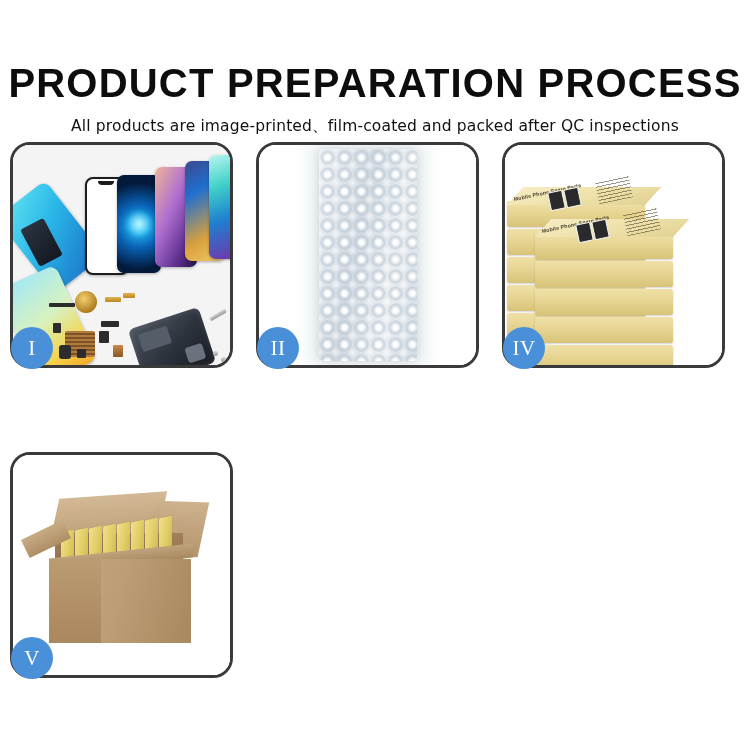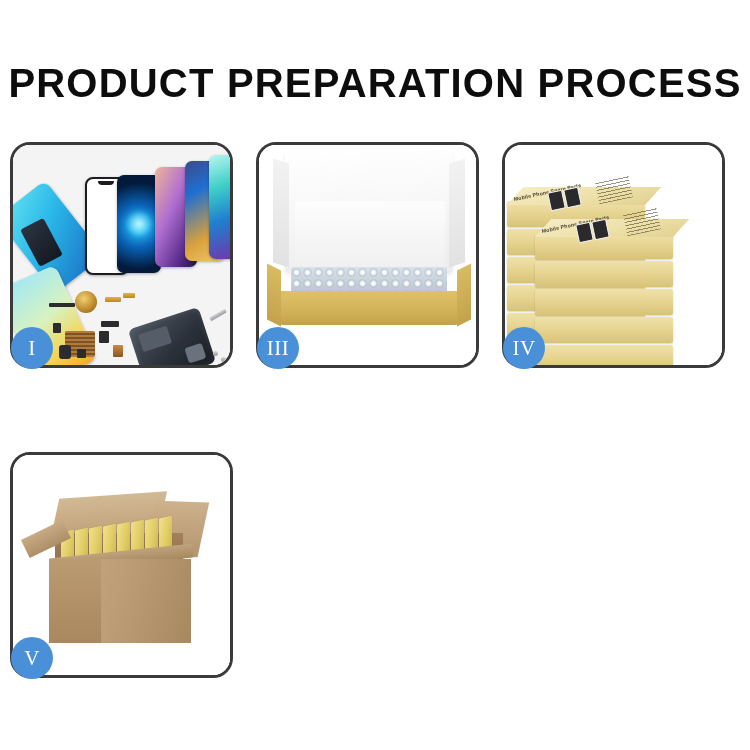--- a/index.html
+++ b/index.html
@@ -264,20 +264,21 @@
   .sc-seam { position:absolute; background: rgba(120,98,66,.45); }
   .sc-label {
     position:absolute; background: rgba(150,126,92,.55); border-radius:1px;
   }
 </style>
 </head>
 <body>
 
 <div class="header">
   <div class="title">PRODUCT PREPARATION PROCESS</div>
+  <div class="subtitle">All products are image-printed、film-coated and packed after QC inspections</div>
 </div>
 
 <div class="grid">
 
   <div class="panel">
     <div class="panel-clip">
       <div class="scene-parts">
         <div class="ph a"></div>
         <div class="ph b"></div>
         <div class="ph c"></div>
@@ -298,32 +299,30 @@
         <div class="bit" style="left:64px;top:204px;width:9px;height:9px;"></div>
         <div class="bit copper" style="left:100px;top:200px;width:10px;height:12px;"></div>
         <div class="bit silver" style="left:196px;top:168px;width:18px;height:4px;transform:rotate(-30deg);"></div>
         <div class="bit silver" style="left:200px;top:206px;width:5px;height:5px;border-radius:50%;"></div>
         <div class="bit silver" style="left:208px;top:212px;width:5px;height:5px;border-radius:50%;"></div>
       </div>
     </div>
     <div class="badge">I</div>
   </div>
 
-
   <div class="panel">
     <div class="panel-clip">
-      <div class="scene-box3">
-        <div class="b3-lid"></div>
-        <div class="b3-foam"></div>
-        <div class="b3-wrap"></div>
-        <div class="b3-tray"></div>
+      <div class="scene-bubble">
+        <div class="bubble-halo"></div>
+        <div class="bubble-sheet"></div>
       </div>
     </div>
-    <div class="badge">III</div>
+    <div class="badge">II</div>
   </div>
+
 
   <div class="panel">
     <div class="panel-clip">
       <div class="scene-stack">
 
         <div class="sbox" style="left:2px;  top:56px;">
             <div class="top"></div>
           </div>
         <div class="sbox" style="left:2px;  top:84px;"></div>
         <div class="sbox" style="left:2px;  top:112px;"></div>

